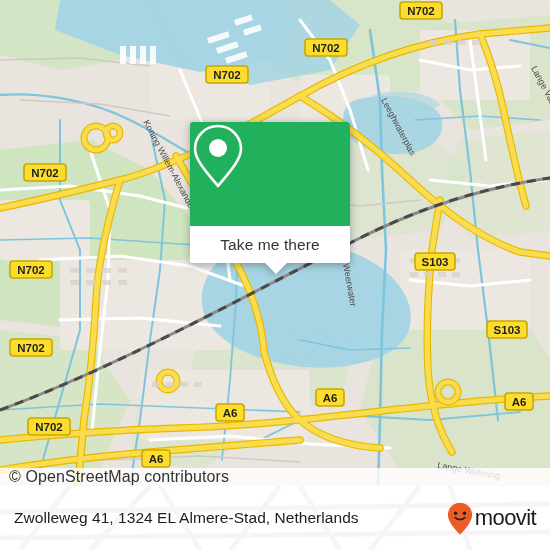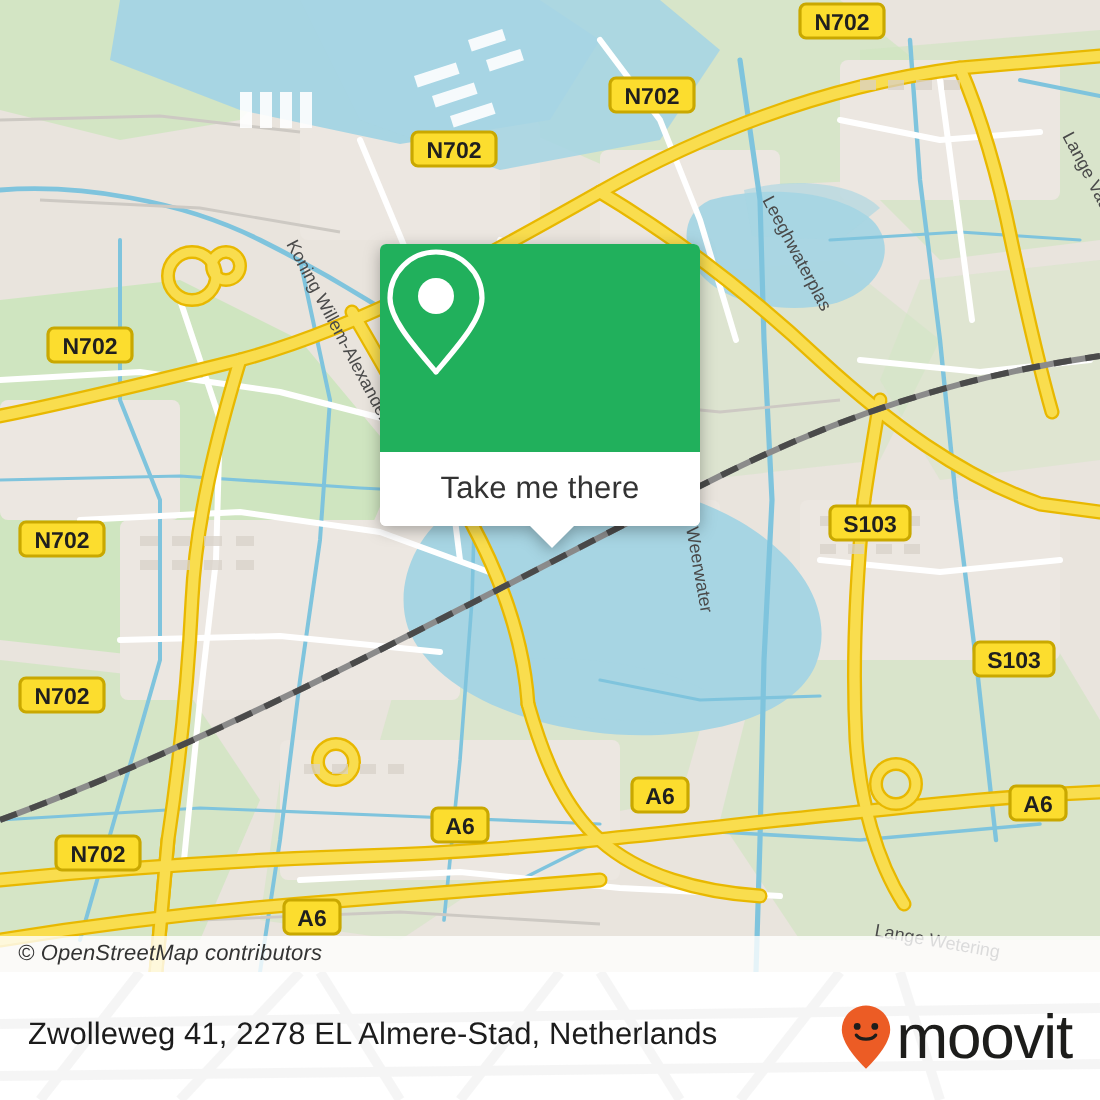--- a/index.html
+++ b/index.html
@@ -46,41 +46,41 @@
     border-top:11px solid #ffffff;
   }
 
   
   #attrib{
     position:absolute;left:0;top:468px;width:550px;height:18px;
     background:rgba(255,255,255,0.80);
     display:flex;align-items:center;
   }
   #attrib span{
-    font-size:11px;color:#333;padding-left:9px;letter-spacing:.1px;font-style:italic;
+    font-size:16px;color:#333;padding-left:9px;letter-spacing:.1px;
   }
 
   
   #footer{
     position:absolute;left:0;top:486px;width:550px;height:64px;
     background:#ffffff;overflow:hidden;
   }
   #footer .wm{position:absolute;left:0;top:0;opacity:.09;}
   #footer .bar{
     position:absolute;left:0;top:0;width:550px;height:64px;
     display:flex;align-items:center;justify-content:space-between;
     padding:0 14px;box-sizing:border-box;
   }
   #footer .addr{
     font-size:15.5px;color:#1c1c1c;letter-spacing:.05px;
     white-space:nowrap;
   }
   #footer .logo{display:flex;align-items:center;gap:2px;}
   #footer .logo .wm-name{
-    font-size:31px;color:#1d1d1b;letter-spacing:-0.6px;
+    font-size:22px;color:#1d1d1b;letter-spacing:-0.6px;
     line-height:1;font-weight:400;
   }
 </style>
 </head>
 <body>
 
 <div id="root">
 
   <div id="map">
     <svg width="550" height="486" viewBox="0 0 550 486">
@@ -362,21 +362,21 @@
         <path d="M160,0 L200,64"></path>
         <path d="M230,64 L280,0"></path>
         <path d="M300,0 L340,64"></path>
         <path d="M370,64 L420,0"></path>
         <path d="M450,0 L470,64"></path>
         <path d="M0,26 L550,18"></path>
         <path d="M0,52 L550,46"></path>
       </g>
     </svg>
     <div class="bar">
-      <div class="addr">Zwolleweg 41, 2278 EL Almere-Stad, Netherlands</div>
+      <div class="addr">Zwolleweg 41, 1324 EL Almere-Stad, Netherlands</div>
       <div class="logo">
         <svg width="26" height="33" viewBox="0 0 26 33">
           <path d="M13 0.8 C6.3 0.8 0.9 6.2 0.9 12.9 C0.9 21.3 13 32.4 13 32.4 C13 32.4 25.1 21.3 25.1 12.9 C25.1 6.2 19.7 0.8 13 0.8 Z" fill="#ec5c25"></path>
           <circle cx="8.6" cy="11.2" r="1.7" fill="#1d1d1b"></circle>
           <circle cx="17.4" cy="11.2" r="1.7" fill="#1d1d1b"></circle>
           <path d="M8.2 15.6 C10.2 18.2 15.8 18.2 17.8 15.6" fill="none" stroke="#1d1d1b" stroke-width="1.7" stroke-linecap="round"></path>
         </svg>
         <span class="wm-name">moovit</span>
       </div>
     </div>

